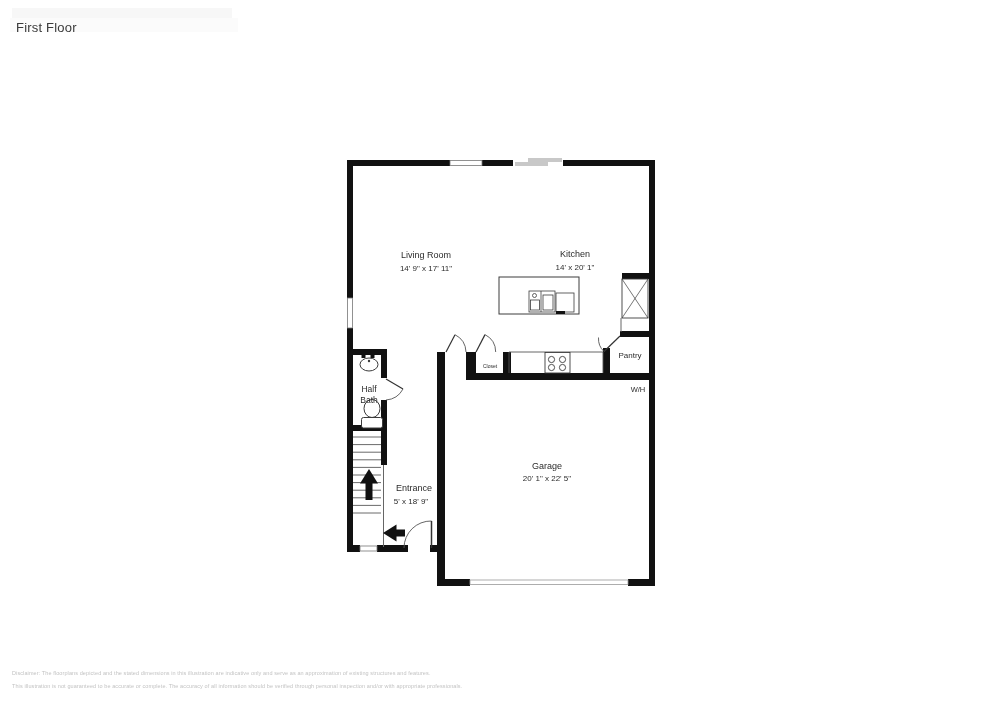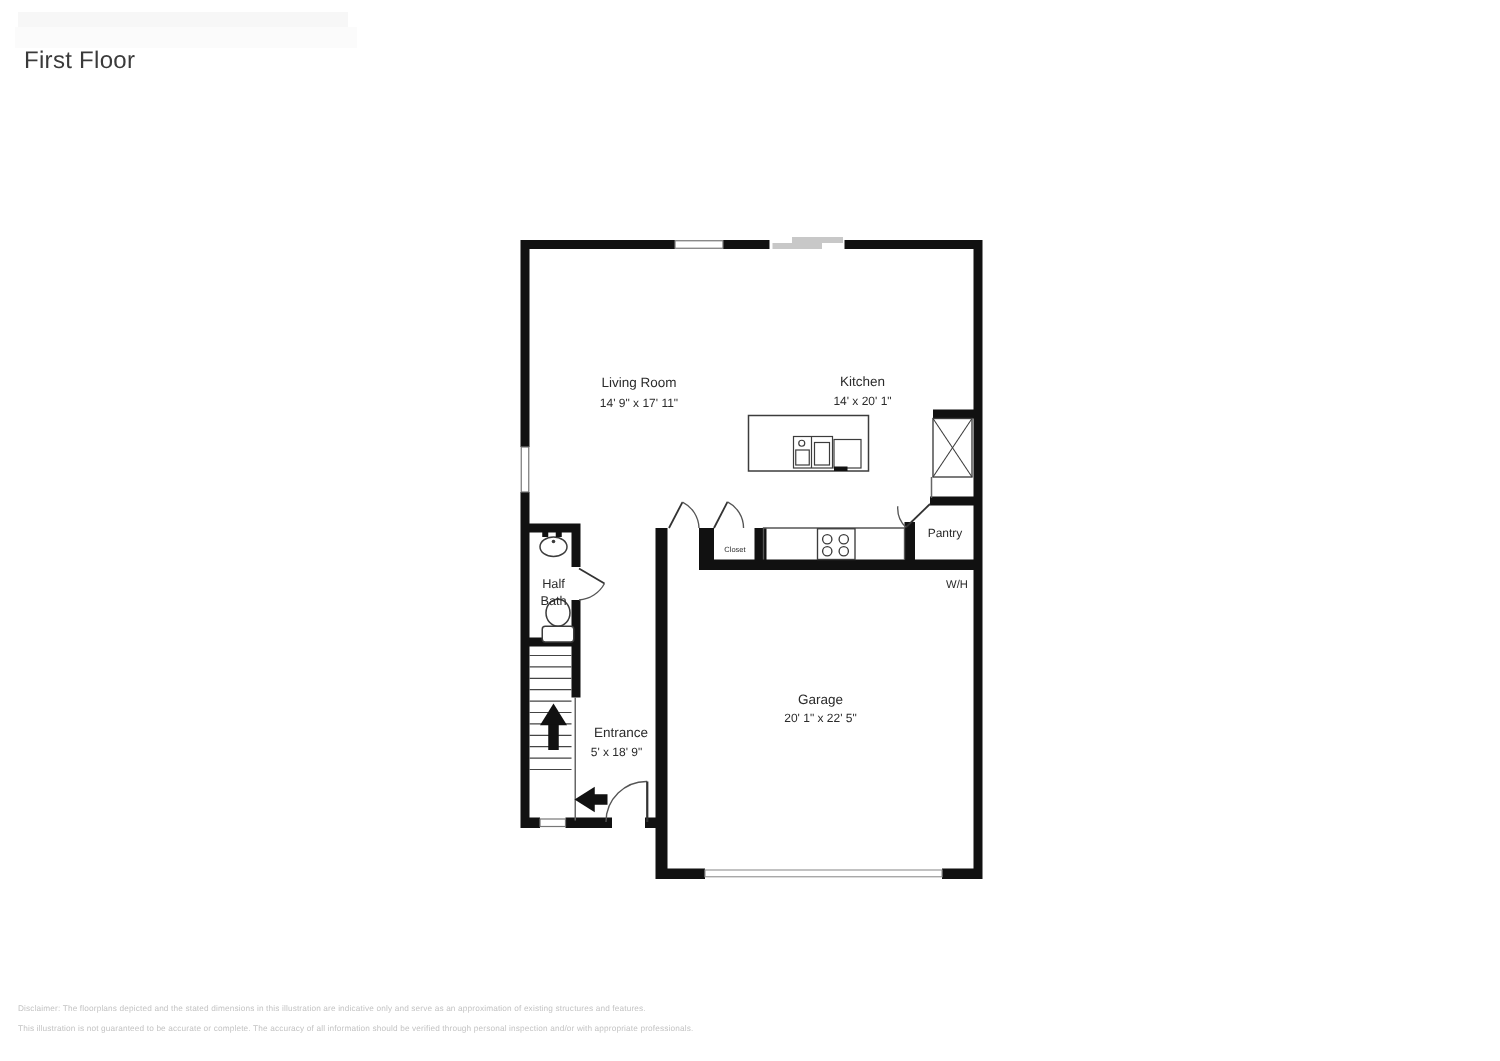--- a/index.html
+++ b/index.html
@@ -3,21 +3,21 @@
 <meta charset="utf-8">
 <style>
   html,body{margin:0;padding:0;background:#ffffff;}
   .page{
     position:relative;width:1000px;height:707px;background:#ffffff;overflow:hidden;
     font-family:"Liberation Sans", sans-serif;
   }
   .watermark-a{position:absolute;left:12px;top:8px;width:220px;height:11px;background:#f7f7f7;}
   .watermark-b{position:absolute;left:10px;top:18px;width:228px;height:14px;background:#fbfbfb;}
   .page-title{
-    position:absolute;left:16px;top:32px;font-size:16px;color:#3a3a3a;letter-spacing:.2px;
+    position:absolute;left:16px;top:20px;font-size:13px;color:#3a3a3a;letter-spacing:.2px;
   }
   svg.plan{position:absolute;left:0;top:0;}
   .disclaimer{
     position:absolute;left:12px;top:667px;font-size:5.5px;line-height:12.5px;color:#c3c3c3;
     letter-spacing:.1px;white-space:nowrap;
   }
   
   text{font-family:"Liberation Sans", sans-serif;fill:#2b2b2b;text-anchor:middle;}
   .room-name{font-size:9px;}
   .room-dims{font-size:8px;}

